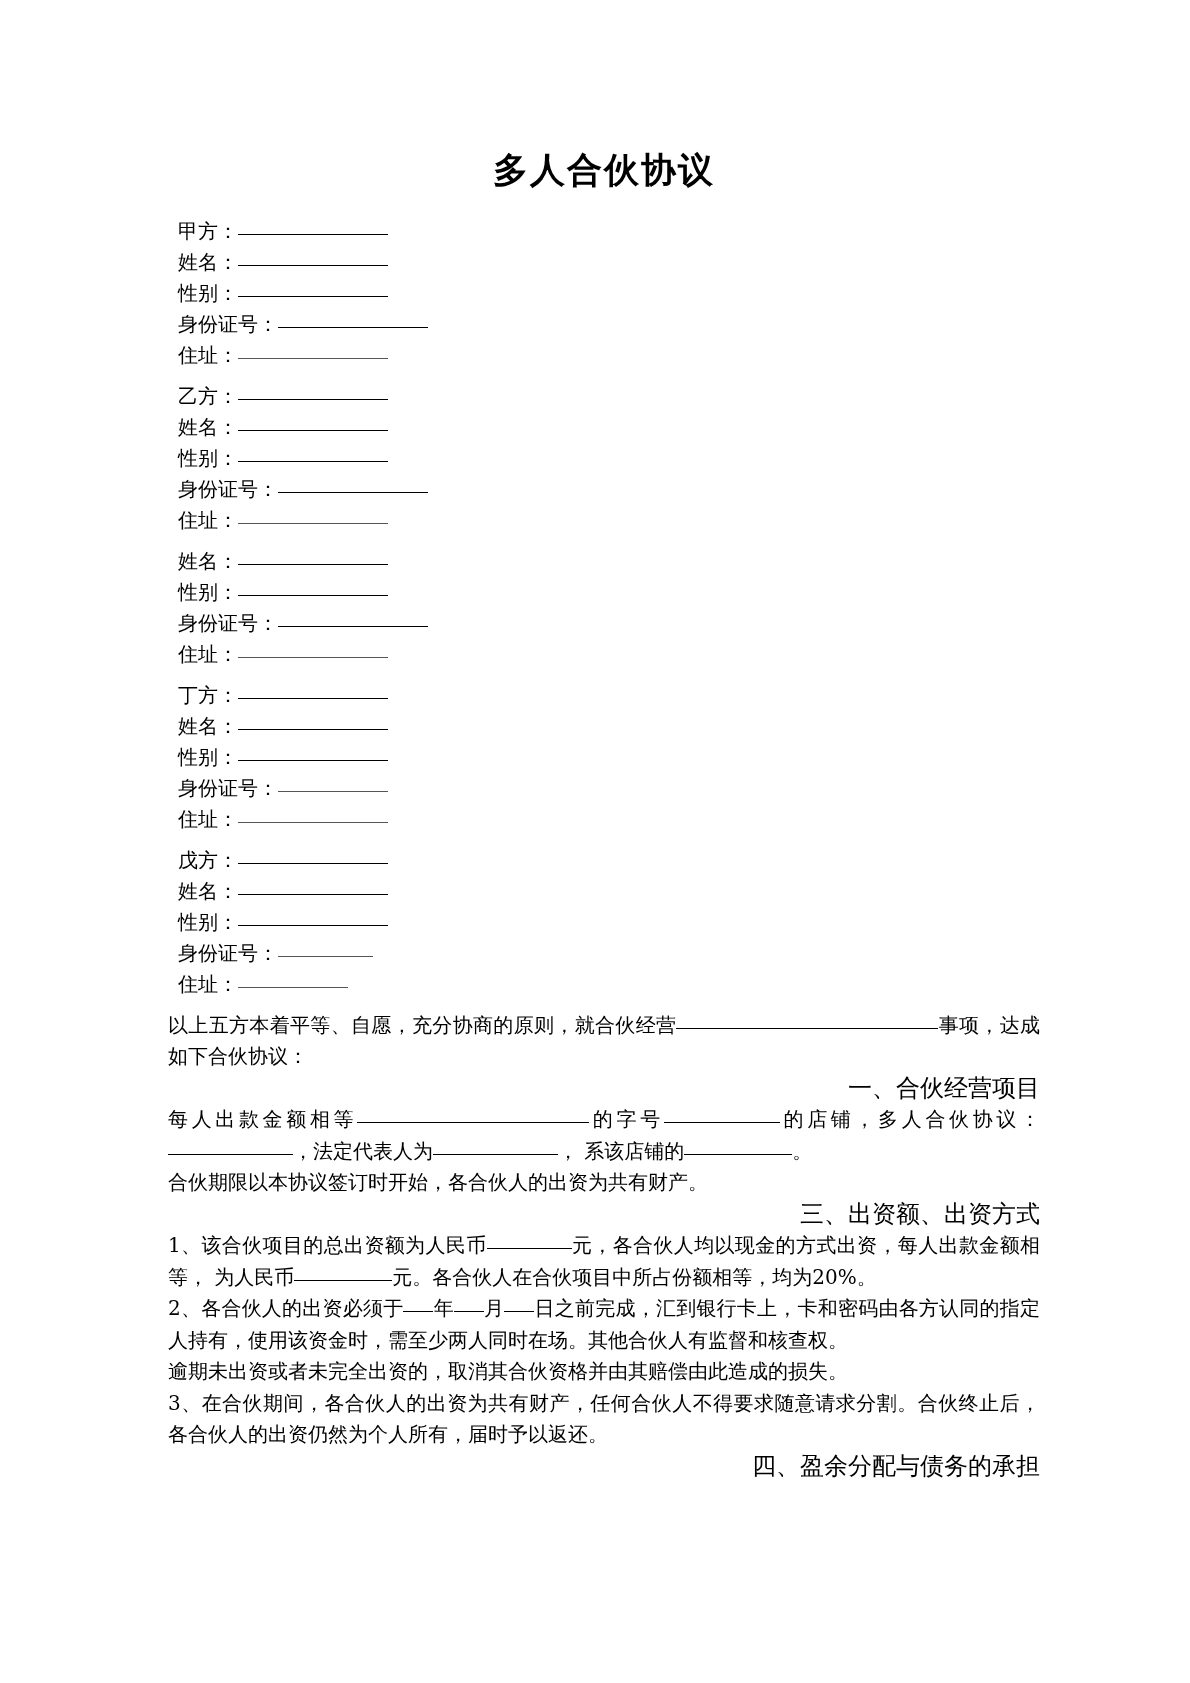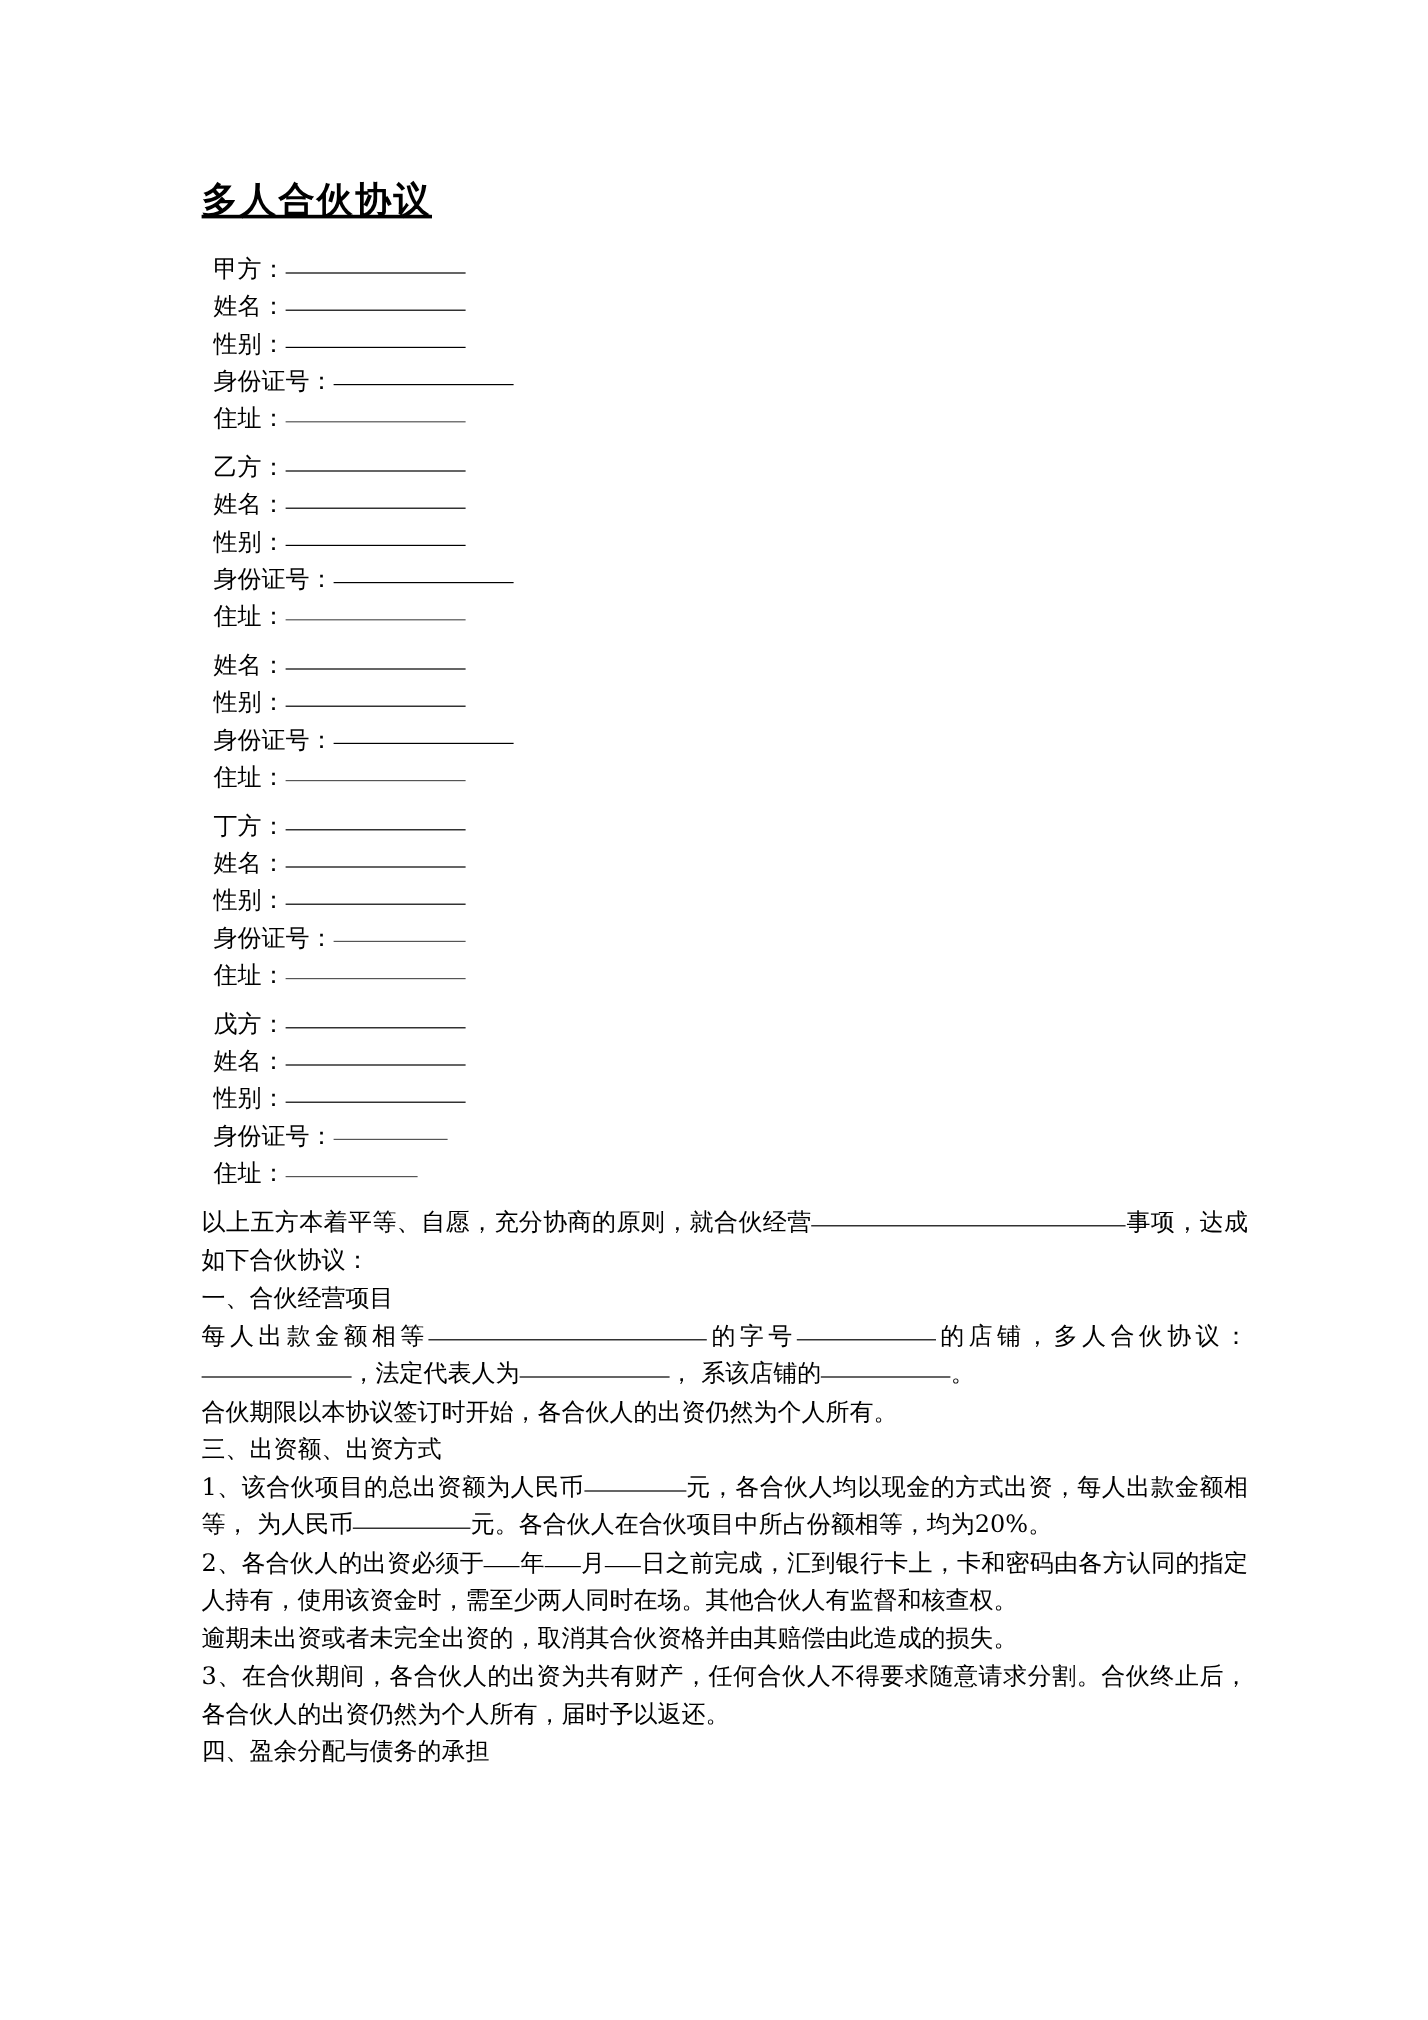--- a/index.html
+++ b/index.html
@@ -16,28 +16,27 @@
     overflow: hidden;
   }
   .page {
     width: 1190px;
     height: 1683px;
     box-sizing: border-box;
     padding: 120px 150px 0 168px;
     position: relative;
   }
   .doc-title {
-    text-align: left;
-    font-size: 30px;
+    text-align: center;
+    font-size: 35px;
     font-weight: bold;
     letter-spacing: 2px;
     margin: 28px 0 22px 0;
     line-height: 1.3;
     font-family: "DejaVu Sans", "Liberation Sans", sans-serif;
-    text-decoration: underline;
   }
   .party-block {
     margin: 10px;
     padding: 0;
   }
   .field-line {
     font-size: 20px;
     line-height: 31px;
     white-space: nowrap;
     display: block;
@@ -57,23 +56,24 @@
   .b-95  { width: 95px; }
   .body-para {
     font-size: 20px;
     line-height: 31.5px;
     text-align: justify;
     text-justify: inter-ideograph;
     margin: 0;
     word-break: break-all;
   }
   .section-head {
-    font-size: 20px;
+    font-size: 24px;
     line-height: 31.5px;
     margin: 0;
+    text-align: right;
   }
   .inline-blank {
     display: inline-block;
     border-bottom: 1px solid #000;
     vertical-align: 3px;
     height: 17px;
   }
   .ib-230 { width: 232px; }
   .ib-260 { width: 262px; }
   .ib-125 { width: 125px; }
@@ -127,21 +127,21 @@
     <div class="field-line"><span>性别：</span><span class="blank b-150"></span></div>
     <div class="field-line"><span>身份证号：</span><span class="blank blank-thin b-95"></span></div>
     <div class="field-line"><span>住址：</span><span class="blank blank-thin b-110"></span></div>
   </div>
 
   <p class="body-para"><span>以上五方本着平等、自愿，充分协商的原则，就合伙经营</span><span class="inline-blank ib-260"></span><span>事项，达成如下合伙协议：</span></p>
 
   <p class="section-head">一、合伙经营项目</p>
   <p class="body-para"><span>每人出款金额相等</span><span class="inline-blank ib-230"></span><span>的字号</span><span class="inline-blank ib-115"></span><span>的店铺，多人合伙协议：</span><span class="inline-blank blank-thin ib-125"></span><span>，法定代表人为</span><span class="inline-blank ib-125"></span><span>，  系该店铺的</span><span class="inline-blank ib-108"></span><span>。</span></p>
 
-  <p class="body-para">合伙期限以本协议签订时开始，各合伙人的出资仍然为个人所有。</p>
+  <p class="body-para">合伙期限以本协议签订时开始，各合伙人的出资为共有财产。</p>
 
   <p class="section-head">三、出资额、出资方式</p>
   <p class="body-para"><span>1、该合伙项目的总出资额为人民币</span><span class="inline-blank ib-85"></span><span>元，各合伙人均以现金的方式出资，每人出款金额相等，  为人民币</span><span class="inline-blank ib-98"></span><span>元。各合伙人在合伙项目中所占份额相等，均为20%。</span></p>
 
   <p class="body-para"><span>2、各合伙人的出资必须于</span><span class="inline-blank ib-30"></span><span>年</span><span class="inline-blank ib-30"></span><span>月</span><span class="inline-blank ib-30"></span><span>日之前完成，汇到银行卡上，卡和密码由各方认同的指定人持有，使用该资金时，需至少两人同时在场。其他合伙人有监督和核查权。</span></p>
 
   <p class="body-para">逾期未出资或者未完全出资的，取消其合伙资格并由其赔偿由此造成的损失。</p>
 
   <p class="body-para">3、在合伙期间，各合伙人的出资为共有财产，任何合伙人不得要求随意请求分割。合伙终止后，各合伙人的出资仍然为个人所有，届时予以返还。</p>
 

